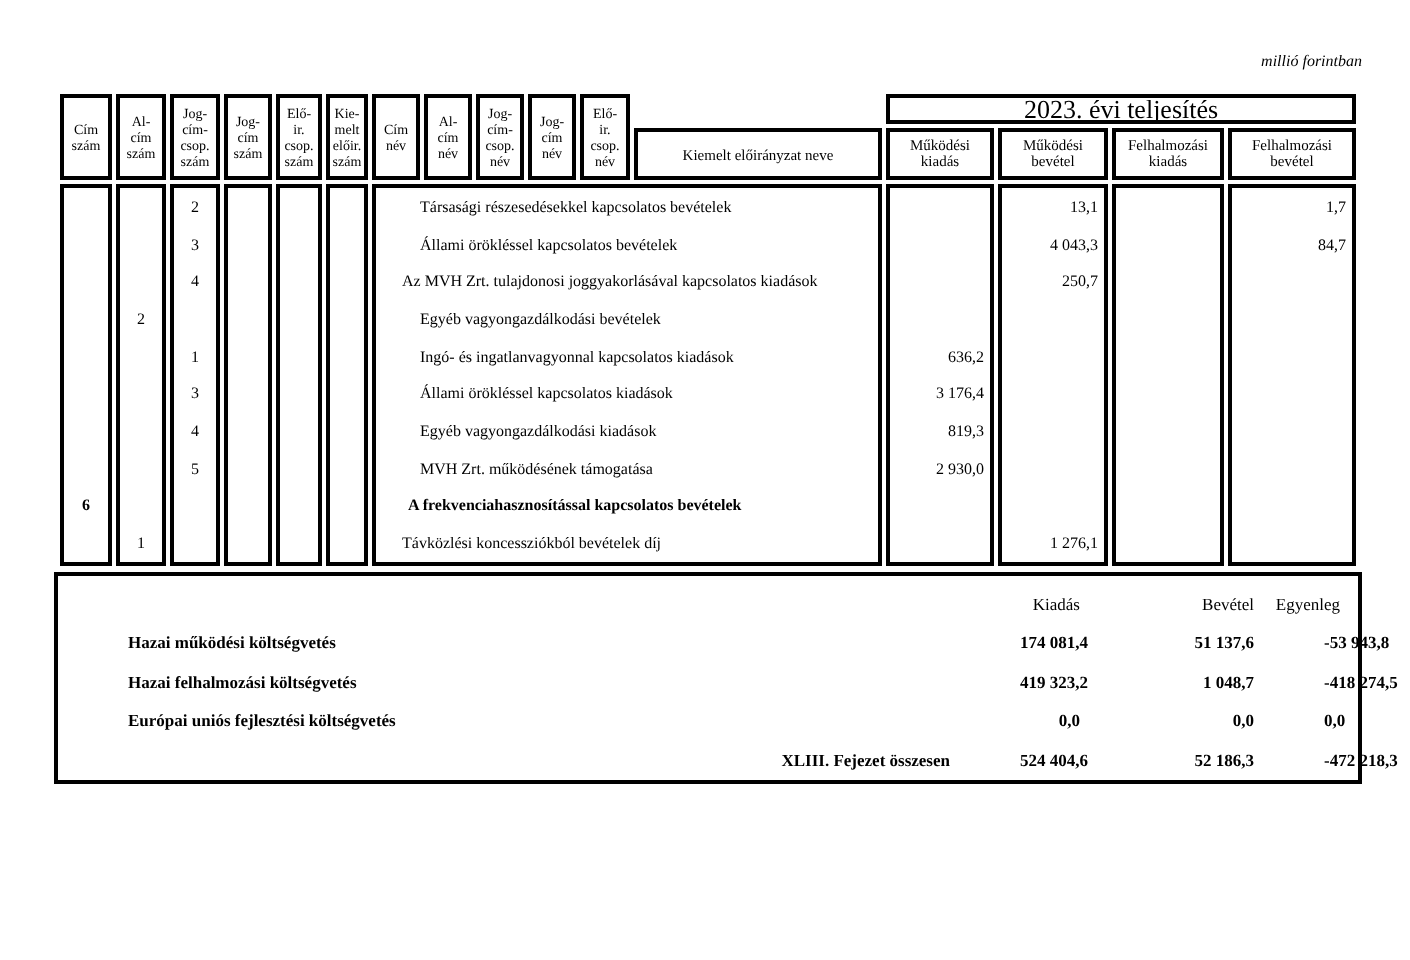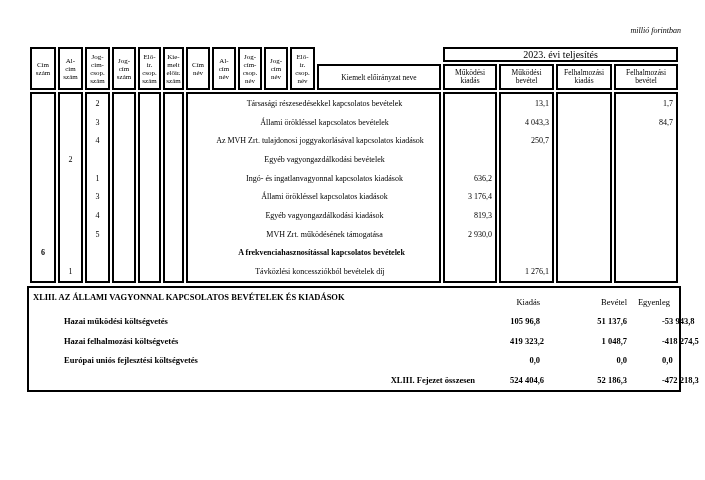--- a/index.html
+++ b/index.html
@@ -46,26 +46,26 @@
     font-size:8px;font-weight:bold;white-space:nowrap;margin-top:48px;
   }
   .kiemelt-h{
     grid-column:12;grid-row:2;
     display:flex;align-items:center;justify-content:center;
     font-size:7.5px;
   }
   .telj{
     grid-column:13/17;grid-row:1;
     display:flex;align-items:center;justify-content:center;
-    font-size:10px;
+    font-size:13px;
   }
   .vh{grid-row:2;font-size:7.5px;}
   
   .bodybox{grid-row:3;display:flex;flex-direction:column;}
-  .namebox{grid-column:7/13;align-items:center;}
+  .namebox{grid-column:7/13;}
   .slot{
     height:18.7px;flex:0 0 18.7px;
     display:flex;align-items:center;
     font-size:8px;white-space:nowrap;
   }
   .num-slot{justify-content:center;}
   .val-slot{justify-content:flex-end;padding-right:3px;}
   .name-slot{justify-content:flex-start;}
   .lvl0{padding-left:16px;}
   .lvl1{padding-left:13px;}
@@ -284,31 +284,30 @@
         <div class="slot val-slot"></div>
         <div class="slot val-slot"></div>
         <div class="slot val-slot"></div>
         <div class="slot val-slot"></div>
         <div class="slot val-slot"></div>
         <div class="slot val-slot"></div>
       </div>
   </div>
 
   <div class="summary">
-    <div class="sumtitle">XLIII. AZ ÁLLAMI VAGYONNAL KAPCSOLATOS BEVÉTELEK ÉS KIADÁSOK</div>
     <div class="sumrows">
       <div class="sumrow sumhead">
         <div class="sl"></div>
         <div class="sv">Kiadás</div>
         <div class="sv">Bevétel</div>
         <div class="sv">Egyenleg</div>
       </div>
     <div class="sumrow sumdata">
           <div class="sl">Hazai működési költségvetés</div>
-          <div class="sv">105 96,8</div>
+          <div class="sv">174 081,4</div>
           <div class="sv">51 137,6</div>
           <div class="sv">-53 943,8</div>
         </div>
         <div class="sumrow sumdata">
           <div class="sl">Hazai felhalmozási költségvetés</div>
           <div class="sv">419 323,2</div>
           <div class="sv">1 048,7</div>
           <div class="sv">-418 274,5</div>
         </div>
         <div class="sumrow sumdata">

